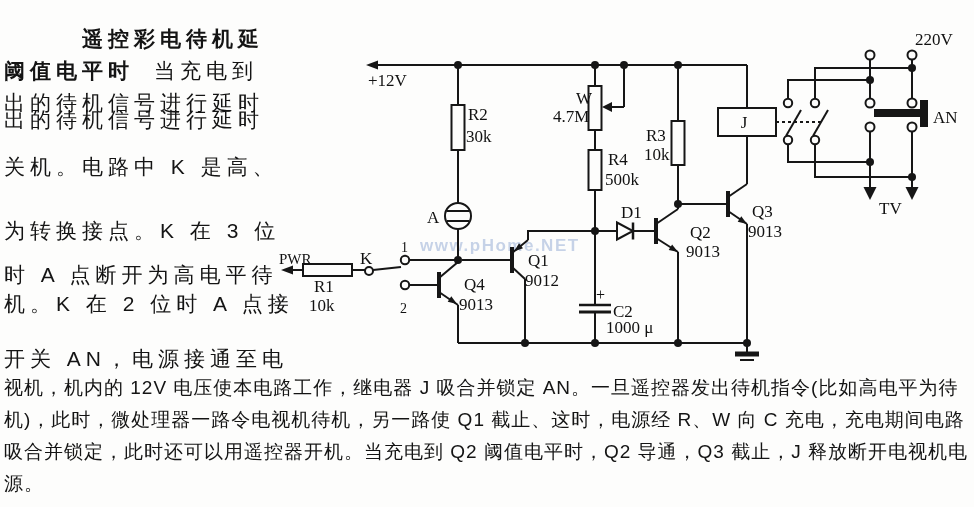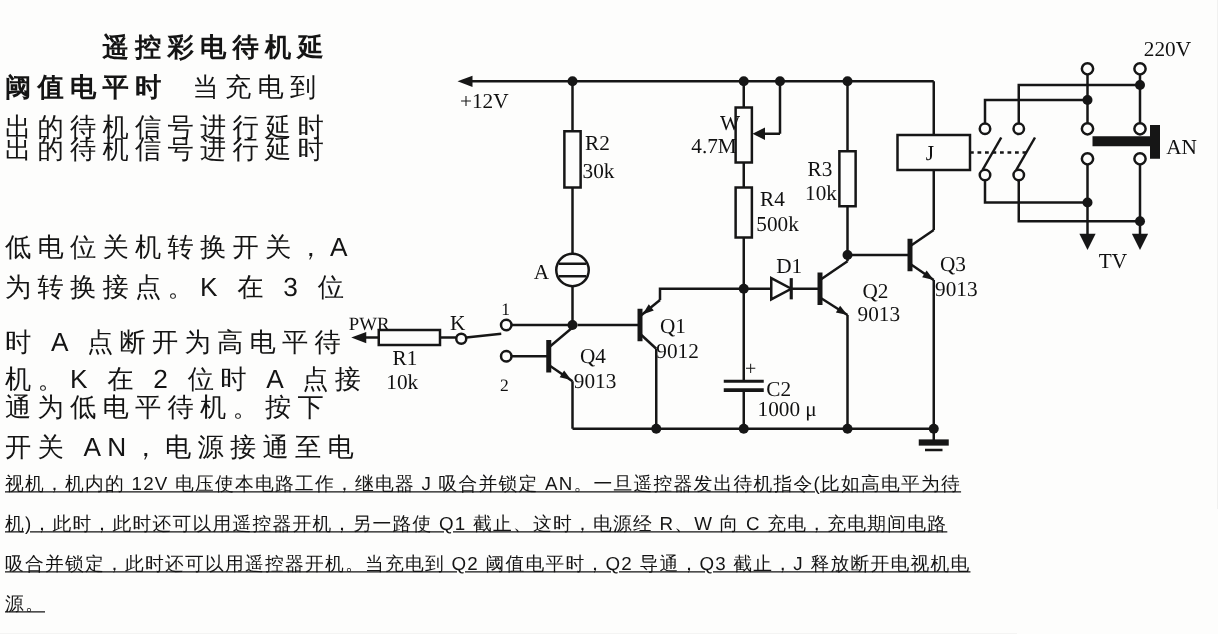--- a/index.html
+++ b/index.html
@@ -7,21 +7,21 @@
     position:relative;width:974px;height:507px;background:#fdfdfc;
     overflow:hidden;font-family:"Liberation Sans","DejaVu Sans",sans-serif;
     color:#111;
   }
   .cjk-line{
     position:absolute;left:4px;white-space:nowrap;
     font-size:21px;letter-spacing:5px;line-height:24px;color:#141414;
   }
   .cjk-bottom{
     position:absolute;left:4px;white-space:nowrap;
-    font-size:15px;letter-spacing:1px;line-height:24px;color:#141414;text-decoration:underline;
+    font-size:19px;letter-spacing:1px;line-height:24px;color:#141414;
   }
   .bold{font-weight:bold;}
   .gap{display:inline-block;width:20px;}
   .watermark{
     position:absolute;left:420px;top:236px;
     font-size:17px;letter-spacing:1.5px;color:#a9bcdc;opacity:.65;
     font-weight:bold;white-space:nowrap;
   }
   svg{position:absolute;left:0;top:0;}
   svg line,svg polyline,svg path{stroke:#161616;stroke-width:2;fill:none;}
@@ -42,32 +42,32 @@
 <body>
 
 <div class="page">
 
   <div class="cjk-line bold" style="left:82px;top:27px">遥控彩电待机延</div>
   <div class="cjk-line" style="top:59px">
     <span class="bold">阈值电平时</span><span class="gap"></span><span>当充电到</span>
   </div>
   <div class="cjk-line" style="top:91px">出的待机信号进行延时</div>
   <div class="cjk-line" style="top:108px">出的待机信号进行延时</div>
-  <div class="cjk-line" style="top:187px">低电位关机转换开关，A</div>
+  <div class="cjk-line" style="top:155px">关机。电路中 K 是高、</div>
   <div class="cjk-line" style="top:219px">为转换接点。K 在 3 位</div>
   <div class="cjk-line" style="top:263px">时 A 点断开为高电平待</div>
   <div class="cjk-line" style="top:292px">机。K 在 2 位时 A 点接</div>
-  <div class="cjk-line" style="top:315px">通为低电平待机。按下</div>
   <div class="cjk-line" style="top:347px">开关 AN，电源接通至电</div>
 
   <div class="cjk-bottom" style="top:376px">视机，机内的 12V 电压使本电路工作，继电器 J 吸合并锁定 AN。一旦遥控器发出待机指令(比如高电平为待</div>
-  <div class="cjk-bottom" style="top:408px">机)，此时，此时还可以用遥控器开机，另一路使 Q1 截止、这时，电源经 R、W 向 C 充电，充电期间电路</div>
+  <div class="cjk-bottom" style="top:408px">机)，此时，微处理器一路令电视机待机，另一路使 Q1 截止、这时，电源经 R、W 向 C 充电，充电期间电路</div>
   <div class="cjk-bottom" style="top:440px">吸合并锁定，此时还可以用遥控器开机。当充电到 Q2 阈值电平时，Q2 导通，Q3 截止，J 释放断开电视机电</div>
   <div class="cjk-bottom" style="top:472px">源。</div>
 
+  <div class="watermark">www.pHome.NET</div>
 
   <svg width="974" height="507" viewBox="0 0 974 507">
 
     <g>
       <polygon class="arr" points="366,65 378,60.5 378,69.5"></polygon>
       <line x1="376" y1="65" x2="747" y2="65"></line>
       <circle class="dot" cx="458" cy="65" r="4"></circle>
       <circle class="dot" cx="595" cy="65" r="4"></circle>
       <circle class="dot" cx="624" cy="65" r="4"></circle>
       <circle class="dot" cx="678" cy="65" r="4"></circle>

